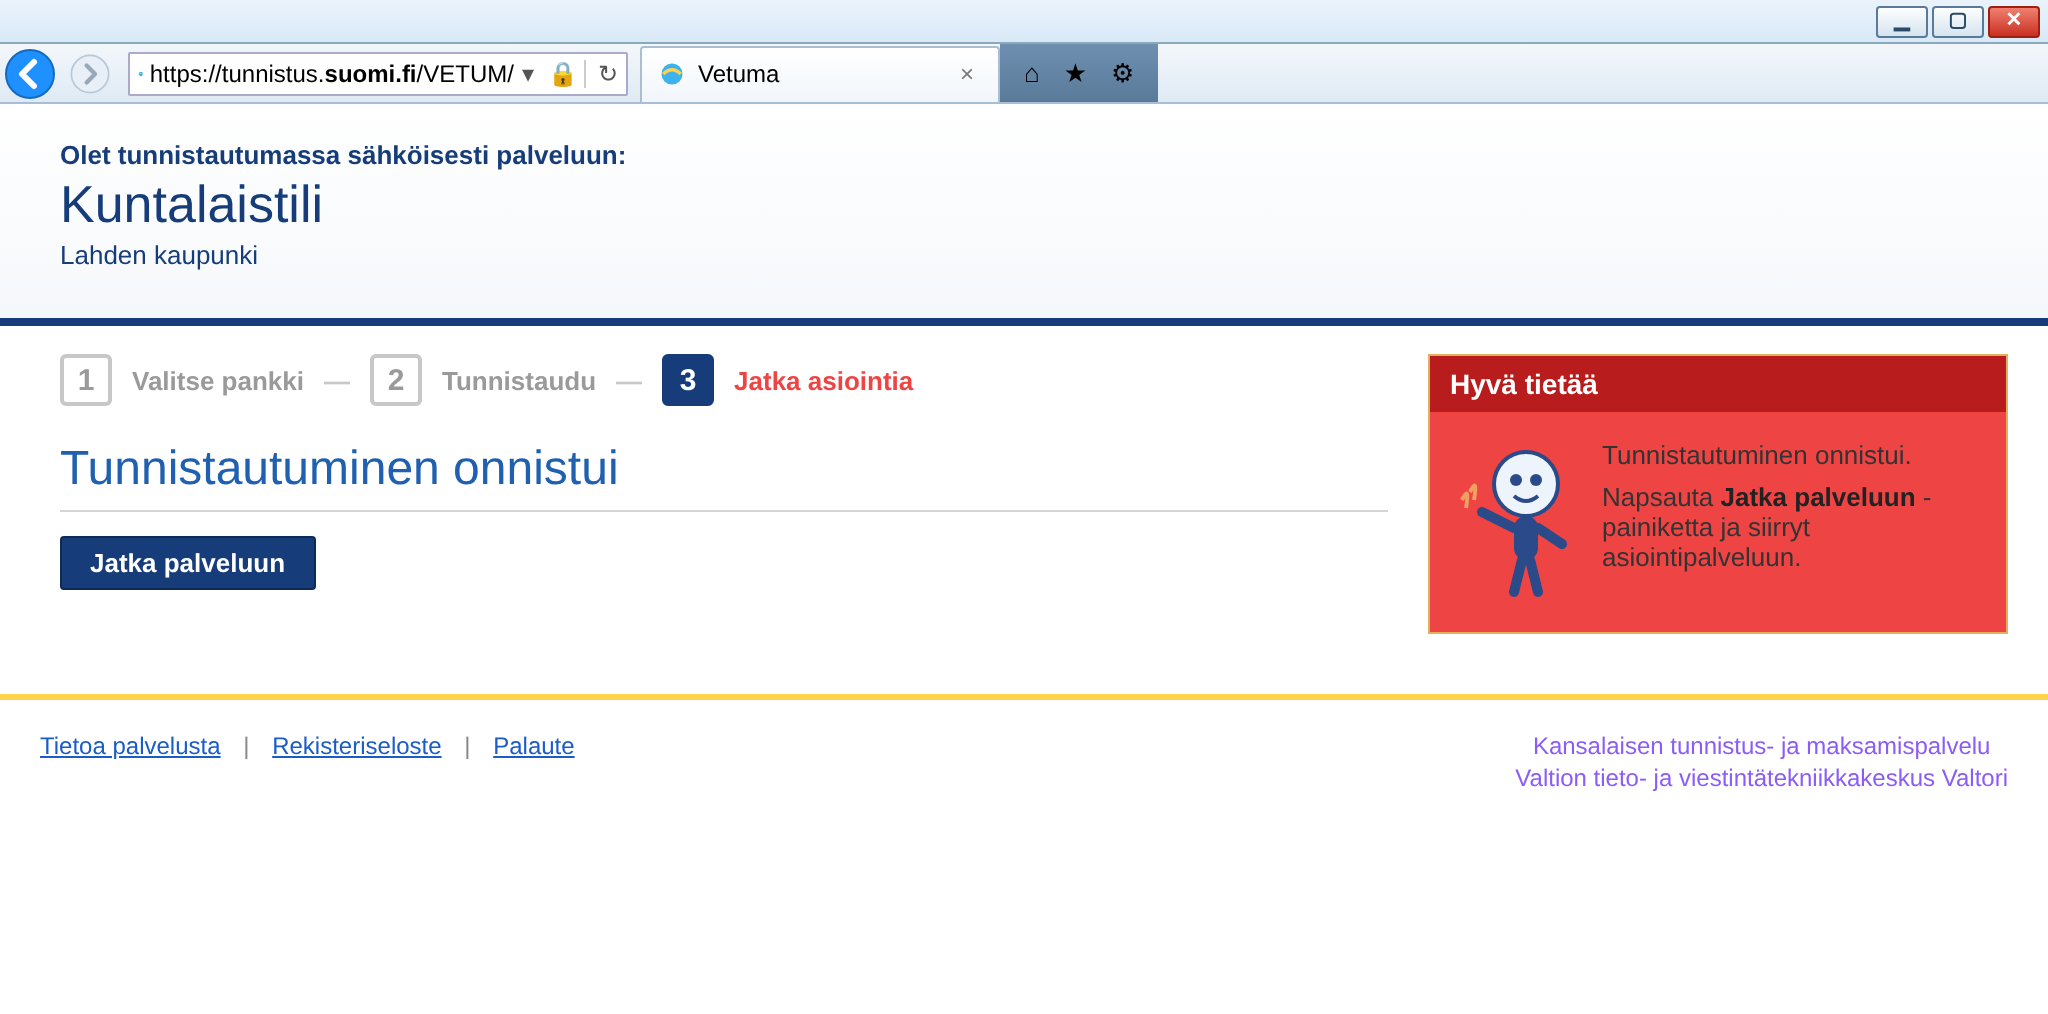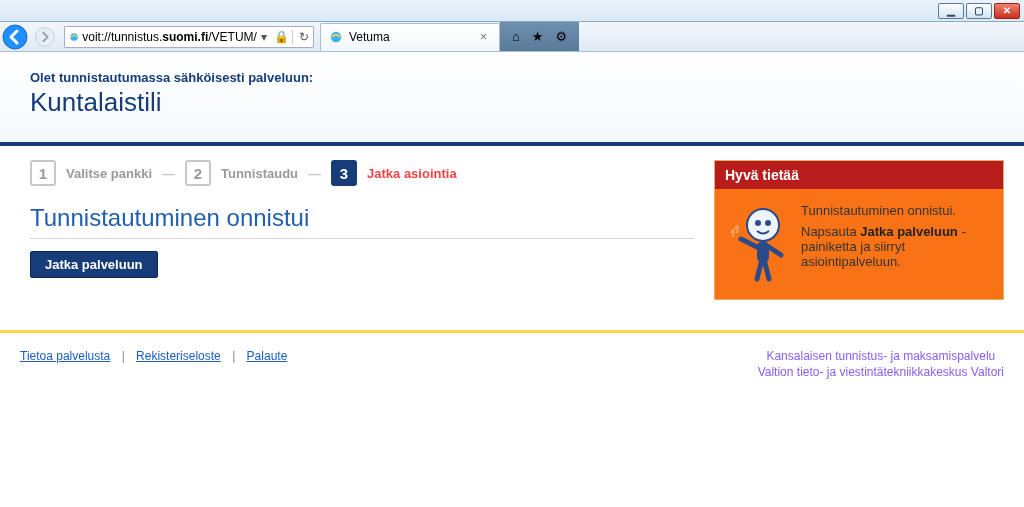--- a/index.html
+++ b/index.html
@@ -47,21 +47,21 @@
 
   .h1 { color:#2060b0; font-size:24px; font-weight:normal; margin-bottom:6px;}
   .hr { height:1px; background:#d4d4d4; margin-bottom:12px;}
   .body { color:#333; font-size:13px; margin-bottom:16px;}
 
   .btn { display:inline-block; background:#163d79; color:#fff; border:1px solid #0d2a55; padding:5px 14px; font-size:13px; font-weight:bold; cursor:pointer; border-radius:2px;}
 
   .right { width:290px; }
   .infobox { border:1px solid #e0b060; }
   .infobox-h { background:#b91c1c; color:#fff; font-weight:bold; padding:6px 10px; font-size:14px;}
-  .infobox-b { background:#f97316; padding:14px 12px 16px 12px; display:flex; gap:10px; font-size:13px; color:#333;}
+  .infobox-b { background:#ef4444; padding:14px 12px 16px 12px; display:flex; gap:10px; font-size:13px; color:#333;}
   .infobox-b .figure { width:64px; flex:none; display:flex; align-items:flex-start; justify-content:center;}
   .infobox-b p { margin-bottom:6px;}
   .infobox-b strong { color:#222;}
 
   .yellowbar { height:3px; background:#ffd24c; margin-top:10px;}
 
   .footer { display:flex; padding:16px 20px 20px 20px; font-size:12px;}
   .footer a { color:#1a5cc8; text-decoration:underline; cursor:pointer;}
   .footer .sep { color:#888; margin:0 8px;}
   .footer .right { margin-left:auto; text-align:center; color:#8b5cf6; width:auto;}
@@ -89,21 +89,21 @@
       <svg width="22" height="22" viewBox="0 0 26 26">
         <circle cx="13" cy="13" r="11" fill="#e9eff6" stroke="#b8c8d8"></circle>
         <path d="M11 8 L16 13 L11 18" stroke="#98a8b8" stroke-width="2.5" fill="none" stroke-linecap="round" stroke-linejoin="round"></path>
       </svg>
     </div>
     <div class="addr">
       <svg width="14" height="14" viewBox="0 0 16 16">
           <circle cx="8" cy="8" r="6" fill="#3cb3ef"></circle>
           <path d="M3 8 Q8 3 13 8" stroke="#ffd24c" stroke-width="2" fill="none"></path>
         </svg>
-      <span style="margin-left:3px;"><span>voit://</span><span>tunnistus.</span><b>suomi.fi</b><span>/VETUM/</span></span>
+      <span style="margin-left:3px;"><span>https://</span><span>tunnistus.</span><b>suomi.fi</b><span>/VETUM/</span></span>
       <span class="refresh">▾</span>
       <span class="lock">🔒</span>
       <span class="srch">↻</span>
     </div>
     <div class="tab">
       <svg width="14" height="14" viewBox="0 0 16 16">
           <circle cx="8" cy="8" r="6" fill="#3cb3ef"></circle>
           <path d="M3 8 Q8 3 13 8" stroke="#ffd24c" stroke-width="2" fill="none"></path>
         </svg>
       <span>Vetuma</span>
@@ -114,20 +114,21 @@
       <span>★</span>
       <span>⚙</span>
     </div>
   </div>
 
   <div class="page">
     <div class="content">
       <div class="header">
         <div class="intro">Olet tunnistautumassa sähköisesti palveluun:</div>
         <div class="servicename">Kuntalaistili</div>
+        <div class="org">Lahden kaupunki</div>
       </div>
       <div class="bluebar"></div>
 
       <div class="mainrow">
         <div class="left">
           <div class="steps">
             <div class="stepnum inactive">1</div>
             <div class="steplabel inactive">Valitse pankki</div>
             <div class="stepdash">—</div>
             <div class="stepnum inactive">2</div>

